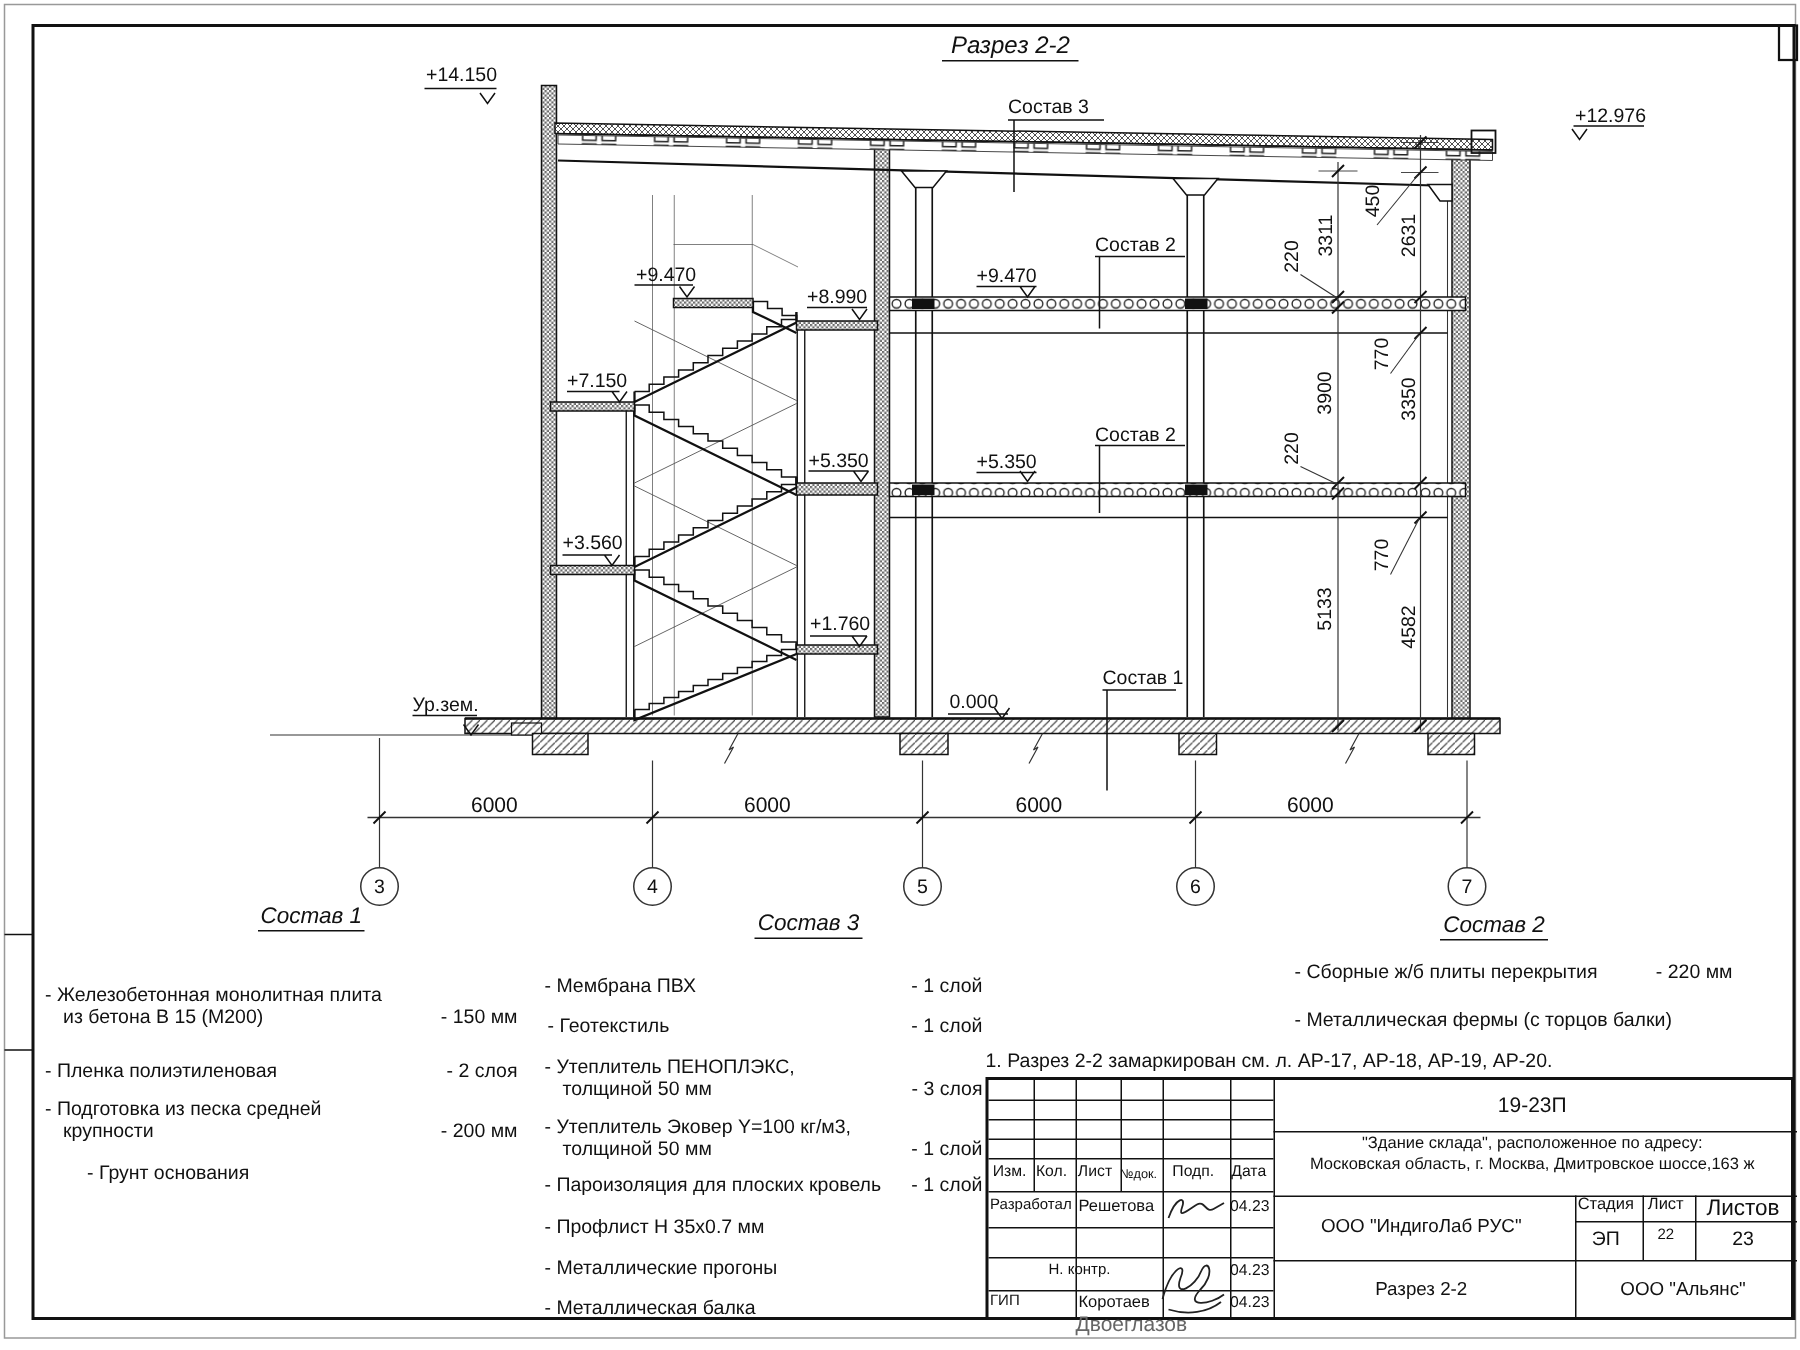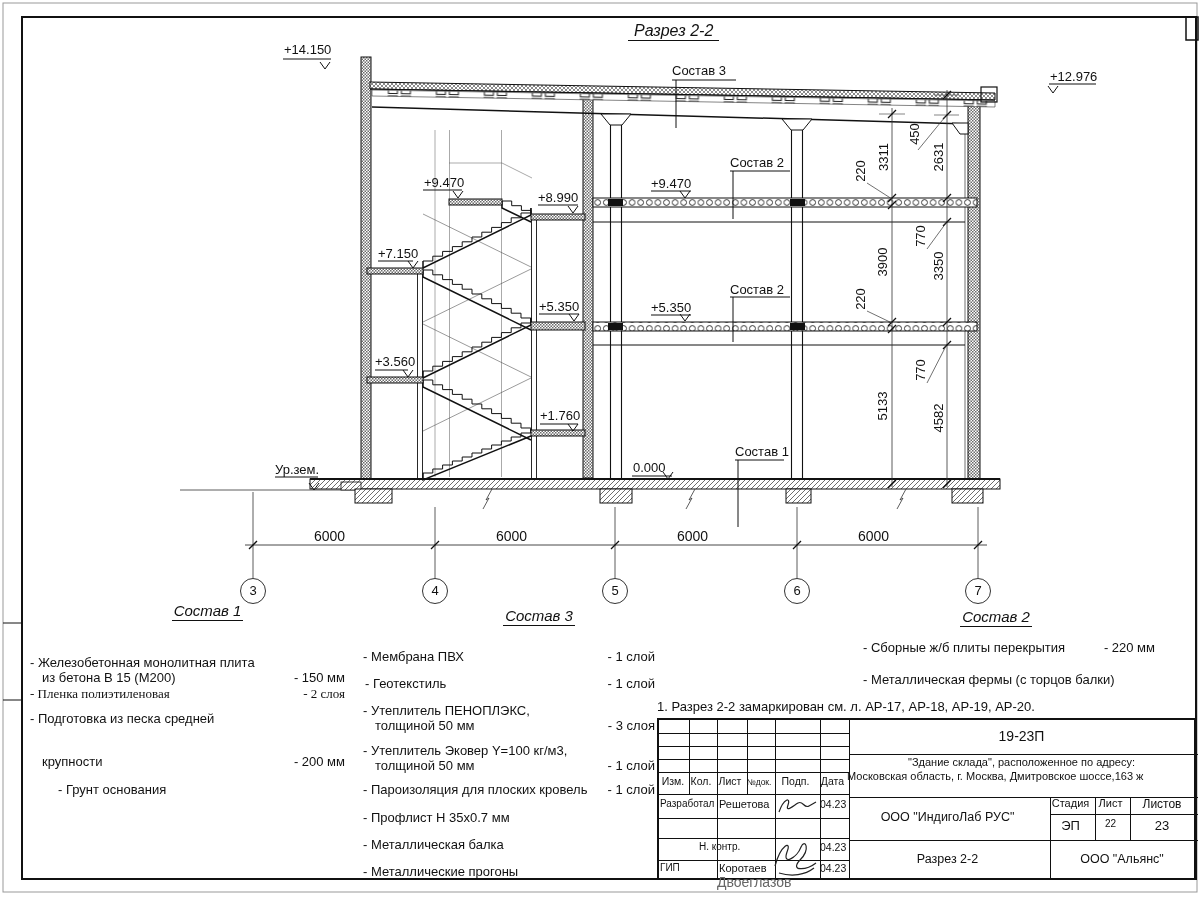--- a/index.html
+++ b/index.html
@@ -271,30 +271,30 @@
 
 <div class="legend" style="left:30px;top:602px;width:315px;">
   <div class="lg-h" style="padding-left:40px;"><span>Состав 1</span></div>
   <div class="lg-item" style="margin-top:36px;">
     <div class="lg-name">
           <div>- Железобетонная  монолитная плита</div>
           <div style="text-indent:0;">из бетона В 15 (М200)</div>
         </div>
     <div class="lg-val">- 150 мм</div>
   </div>
-  <div class="lg-item" style="margin-top:1px;font-family:Liberation Serif, serif;">
+  <div class="lg-item" style="margin-top:21px;">
     <div class="lg-name">
           <div>- Пленка полиэтиленовая</div>
         </div>
     <div class="lg-val">- 2 слоя</div>
   </div>
   <div class="lg-item" style="margin-top:10px;">
     <div class="lg-name">
           <div>- Подготовка из песка средней</div>
-          <div style="text-indent:0;margin-top:28px;">крупности</div>
+          <div style="text-indent:0;">крупности</div>
         </div>
     <div class="lg-val">- 200 мм</div>
   </div>
   <div class="lg-item" style="margin-top:13px;margin-left:28px;">
     <div class="lg-name">
           <div>- Грунт основания</div>
         </div>
         <div class="lg-val"></div>
   </div>
 </div>
@@ -334,27 +334,27 @@
     <div class="lg-val">- 1 слой</div>
   </div>
   <div class="lg-item" style="margin-top:13px;">
     <div class="lg-name">
           <div>- Профлист Н 35x0.7 мм</div>
         </div>
         <div class="lg-val"></div>
   </div>
   <div class="lg-item" style="margin-top:12px;">
     <div class="lg-name">
+          <div>- Металлические прогоны</div>
+        </div>
+        <div class="lg-val"></div>
+  </div>
+  <div class="lg-item" style="margin-top:12px;">
+    <div class="lg-name">
           <div>- Металлическая балка</div>
-        </div>
-        <div class="lg-val"></div>
-  </div>
-  <div class="lg-item" style="margin-top:12px;">
-    <div class="lg-name">
-          <div>- Металлические прогоны</div>
         </div>
         <div class="lg-val"></div>
   </div>
 </div>
 
 <div class="legend" style="left:863px;top:608px;width:292px;">
   <div class="lg-h" style="padding-right:26px;"><span>Состав 2</span></div>
   <div class="lg-item" style="margin-top:15px;">
     <div class="lg-name">
           <div>- Сборные ж/б плиты перекрытия</div>
@@ -409,27 +409,27 @@
 <div class="tbt" style="left:820px;top:798px;font-size:10.5px;">04.23</div>
 <div class="tbt" style="left:699px;top:841px;font-size:10px;">Н. контр.</div>
 <div class="tbt" style="left:717px;top:874px;font-size:14px;color:#666;">Двоеглазов</div>
 <div class="tbt" style="left:820px;top:841px;font-size:10.5px;">04.23</div>
 <div class="tbt" style="left:660px;top:862px;font-size:10px;">ГИП</div>
 <div class="tbt" style="left:719px;top:862px;font-size:11px;">Коротаев</div>
 <div class="tbt" style="left:820px;top:862px;font-size:10.5px;">04.23</div>
 
 <div class="tbt" style="left:847px;top:728px;width:349px;text-align:center;font-size:14px;">19-23П</div>
 <div class="tbt" style="left:847px;top:756px;width:349px;text-align:center;font-size:11px;">"Здание склада", расположенное по адресу:</div>
-<div class="tbt" style="left:847px;top:770px;width:349px;text-align:left;font-size:11px;">Московская область, г. Москва, Дмитровское шоссе,163 ж</div>
+<div class="tbt" style="left:847px;top:770px;width:349px;text-align:center;font-size:11px;">Московская область, г. Москва, Дмитровское шоссе,163 ж</div>
 <div class="tbt" style="left:847px;top:810px;width:201px;text-align:center;font-size:12.5px;">ООО "ИндигоЛаб РУС"</div>
 <div class="tbt" style="left:847px;top:852px;width:201px;text-align:center;font-size:12.5px;">Разрез 2-2</div>
 <div class="tbt" style="left:1048px;top:852px;width:148px;text-align:center;font-size:12.5px;">ООО "Альянс"</div>
 <div class="tbt" style="left:1048px;top:797px;width:45px;text-align:center;font-size:11px;">Стадия</div>
 <div class="tbt" style="left:1093px;top:797px;width:35px;text-align:center;font-size:11px;">Лист</div>
-<div class="tbt" style="left:1128px;top:797px;width:68px;text-align:center;font-size:12px;">Листов</div>
+<div class="tbt" style="left:1128px;top:797px;width:68px;text-align:center;font-size:15px;">Листов</div>
 <div class="tbt" style="left:1048px;top:818px;width:45px;text-align:center;font-size:13px;">ЭП</div>
 <div class="tbt" style="left:1093px;top:818px;width:35px;text-align:center;font-size:10px;">22</div>
 <div class="tbt" style="left:1128px;top:818px;width:68px;text-align:center;font-size:13px;">23</div>
 
 <svg class="sig" style="left:776px;top:796px;" width="42" height="20">
   <path d="M3 16 C8 2 15 1 12 9 C9 17 17 10 22 7 C27 4 28 13 33 10 L40 6" fill="none" stroke="#222" stroke-width="1.2"></path>
 </svg>
 <svg class="sig" style="left:770px;top:836px;" width="50" height="42">
   <path d="M5 30 C11 8 22 4 17 16 C12 30 27 22 31 11 C35 2 41 13 30 24 C19 36 37 34 46 27 M9 37 C22 41 35 39 44 32" fill="none" stroke="#222" stroke-width="1.2"></path>
 </svg>

